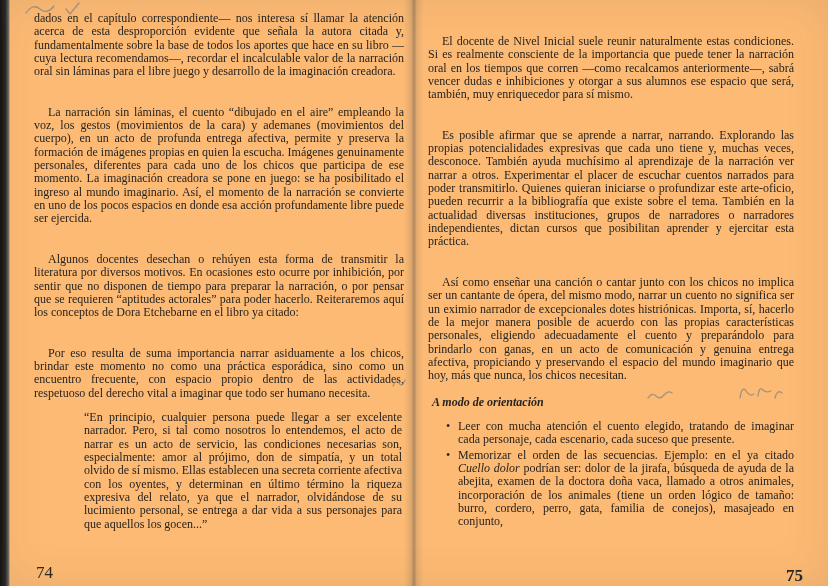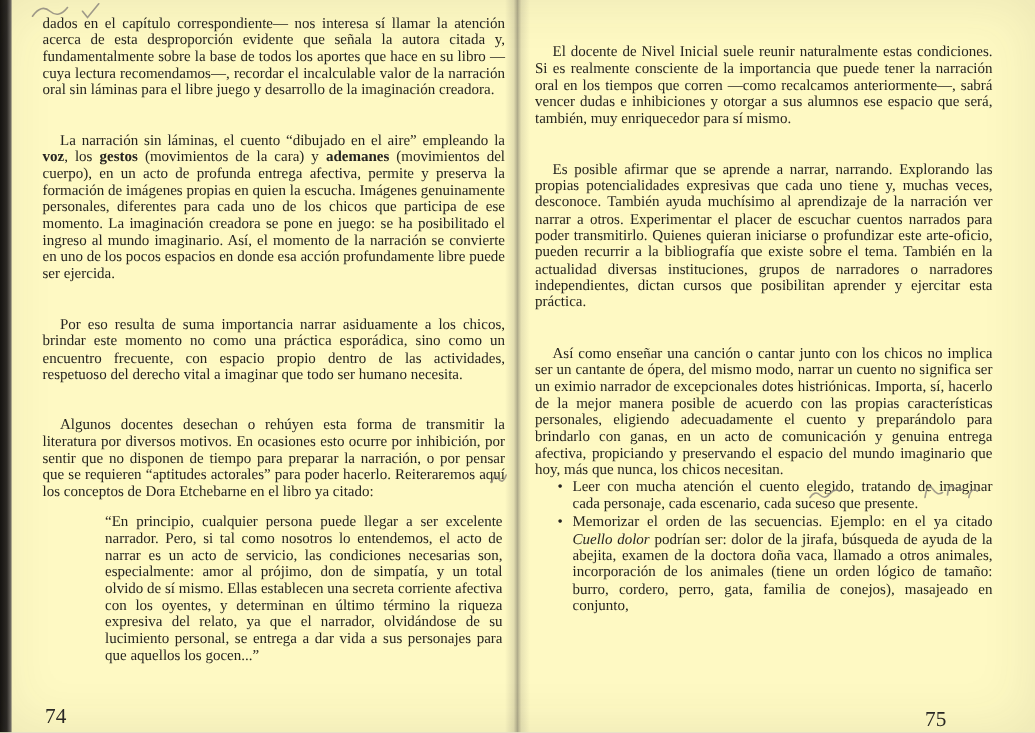--- a/index.html
+++ b/index.html
@@ -7,21 +7,21 @@
     padding: 0;
     width: 828px;
     height: 586px;
     overflow: hidden;
     background: #d9d6d1;
   }
   .scan {
     position: relative;
     width: 828px;
     height: 586px;
-    background: #fef9c3;
+    background: #fdba74;
     overflow: hidden;
     font-family: "Liberation Serif", "DejaVu Serif", serif;
     color: #262420;
   }
   .scan::after {
     content: "";
     position: absolute;
     inset: 0;
     pointer-events: none;
     box-shadow: inset 0 0 45px rgba(60,55,45,0.10);
@@ -46,21 +46,21 @@
   .page {
     position: absolute;
     font-size: 12px;
     line-height: 13.35px;
     text-align: justify;
   }
   .page.left  { left: 34px;  top: 12px; width: 370px; }
   .page.right { left: 428px; top: 8px;  width: 366px; }
   .para { margin: 0; }
   .indent { text-indent: 14px; margin-top: 27px; }
-  .b { font-weight: bold; }
+  .b { font-weight: normal; }
   .it { font-style: italic; }
   .quote {
     margin: 11px 16px 0 50px;
     width: 318px;
   }
   .heading {
     margin: 13px 0 11px 4px;
     font-size: 12px;
     font-weight: bold;
     font-style: italic;
@@ -73,21 +73,21 @@
   .bullet-char {
     position: absolute;
     left: 0; top: 0;
   }
   .page-number {
     position: absolute;
     font-size: 17px;
     color: #2b2925;
   }
   .pn-left  { left: 36px;  top: 563px; }
-  .pn-right { left: 740px; top: 566px; }
+  .pn-right { left: 786px; top: 566px; font-weight: bold; }
   .pencil {
     position: absolute;
     pointer-events: none;
   }
   .pencil path {
     fill: none;
     stroke: #938d83;
     stroke-width: 1.3;
     stroke-linecap: round;
     opacity: 0.85;
@@ -97,29 +97,30 @@
 <body>
 
 <div class="scan">
 
   <div class="edge-left"></div>
   <div class="spine"></div>
 
   <div class="page left">
     <p class="para">dados en el capítulo correspondiente— nos interesa sí llamar la atención acerca de esta desproporción evidente que señala la autora citada y, fundamentalmente sobre la base de todos los aportes que hace en su libro —cuya lectura recomendamos—, recordar el incalculable valor de la narración oral sin láminas para el libre juego y desarrollo de la imaginación creadora.</p>
     <p class="para indent"><span>La narración sin láminas, el cuento “dibujado en el aire” empleando la </span><span class="b">voz</span><span>, los </span><span class="b">gestos</span><span> (movimientos de la cara) y </span><span class="b">ademanes</span><span> (movimientos del cuerpo), en un acto de profunda entrega afectiva, permite y preserva la formación de imágenes propias en quien la escucha. Imágenes genuinamente personales, diferentes para cada uno de los chicos que participa de ese momento. La imaginación creadora se pone en juego: se ha posibilitado el ingreso al mundo imaginario. Así, el momento de la narración se convierte en uno de los pocos espacios en donde esa acción profundamente libre puede ser ejercida.</span></p>
+    <p class="para indent">Algunos docentes desechan o rehúyen esta forma de transmitir la literatura por diversos motivos. En ocasiones esto ocurre por inhibición, por sentir que no disponen de tiempo para preparar la narración, o por pensar que se requieren “aptitudes actorales” para poder hacerlo. Reiteraremos aquí los conceptos de Dora Etchebarne en el libro ya citado:</p>
     <p class="para indent">Por eso resulta de suma importancia narrar asiduamente a los chicos, brindar este momento no como una práctica esporádica, sino como un encuentro frecuente, con espacio propio dentro de las actividades, respetuoso del derecho vital a imaginar que todo ser humano necesita.</p>
-    <p class="para indent">Algunos docentes desechan o rehúyen esta forma de transmitir la literatura por diversos motivos. En ocasiones esto ocurre por inhibición, por sentir que no disponen de tiempo para preparar la narración, o por pensar que se requieren “aptitudes actorales” para poder hacerlo. Reiteraremos aquí los conceptos de Dora Etchebarne en el libro ya citado:</p>
     <div class="quote">“En principio, cualquier persona puede llegar a ser excelente narrador. Pero, si tal como nosotros lo entendemos, el acto de narrar es un acto de servicio, las condiciones necesarias son, especialmente: amor al prójimo, don de simpatía, y un total olvido de sí mismo. Ellas establecen una secreta corriente afectiva con los oyentes, y determinan en último término la riqueza expresiva del relato, ya que el narrador, olvidándose de su lucimiento personal, se entrega a dar vida a sus personajes para que aquellos los gocen...”</div>
   </div>
 
   <div class="page right">
     <p class="para indent">El docente de Nivel Inicial suele reunir naturalmente estas condiciones. Si es realmente consciente de la importancia que puede tener la narración oral en los tiempos que corren —como recalcamos anteriormente—, sabrá vencer dudas e inhibiciones y otorgar a sus alumnos ese espacio que será, también, muy enriquecedor para sí mismo.</p>
     <p class="para indent">Es posible afirmar que se aprende a narrar, narrando. Explorando las propias potencialidades expresivas que cada uno tiene y, muchas veces, desconoce. También ayuda muchísimo al aprendizaje de la narración ver narrar a otros. Experimentar el placer de escuchar cuentos narrados para poder transmitirlo. Quienes quieran iniciarse o profundizar este arte-oficio, pueden recurrir a la bibliografía que existe sobre el tema. También en la actualidad diversas instituciones, grupos de narradores o narradores independientes, dictan cursos que posibilitan aprender y ejercitar esta práctica.</p>
     <p class="para indent">Así como enseñar una canción o cantar junto con los chicos no implica ser un cantante de ópera, del mismo modo, narrar un cuento no significa ser un eximio narrador de excepcionales dotes histriónicas. Importa, sí, hacerlo de la mejor manera posible de acuerdo con las propias características personales, eligiendo adecuadamente el cuento y preparándolo para brindarlo con ganas, en un acto de comunicación y genuina entrega afectiva, propiciando y preservando el espacio del mundo imaginario que hoy, más que nunca, los chicos necesitan.</p>
+    <h3 class="heading">A modo de orientación</h3>
     <div class="bullet-item">
       <span class="bullet-char">•</span>
       <span>Leer con mucha atención el cuento elegido, tratando de imaginar cada personaje, cada escenario, cada suceso que presente.</span>
     </div>
     <div class="bullet-item">
       <span class="bullet-char">•</span>
       <span><span>Memorizar el orden de las secuencias. Ejemplo: en el ya citado </span><i class="it">Cuello dolor</i><span> podrían ser: dolor de la jirafa, búsqueda de ayuda de la abejita, examen de la doctora doña vaca, llamado a otros animales, incorporación de los animales (tiene un orden lógico de tamaño: burro, cordero, perro, gata, familia de conejos), masajeado en conjunto,</span></span>
     </div>
   </div>
 

